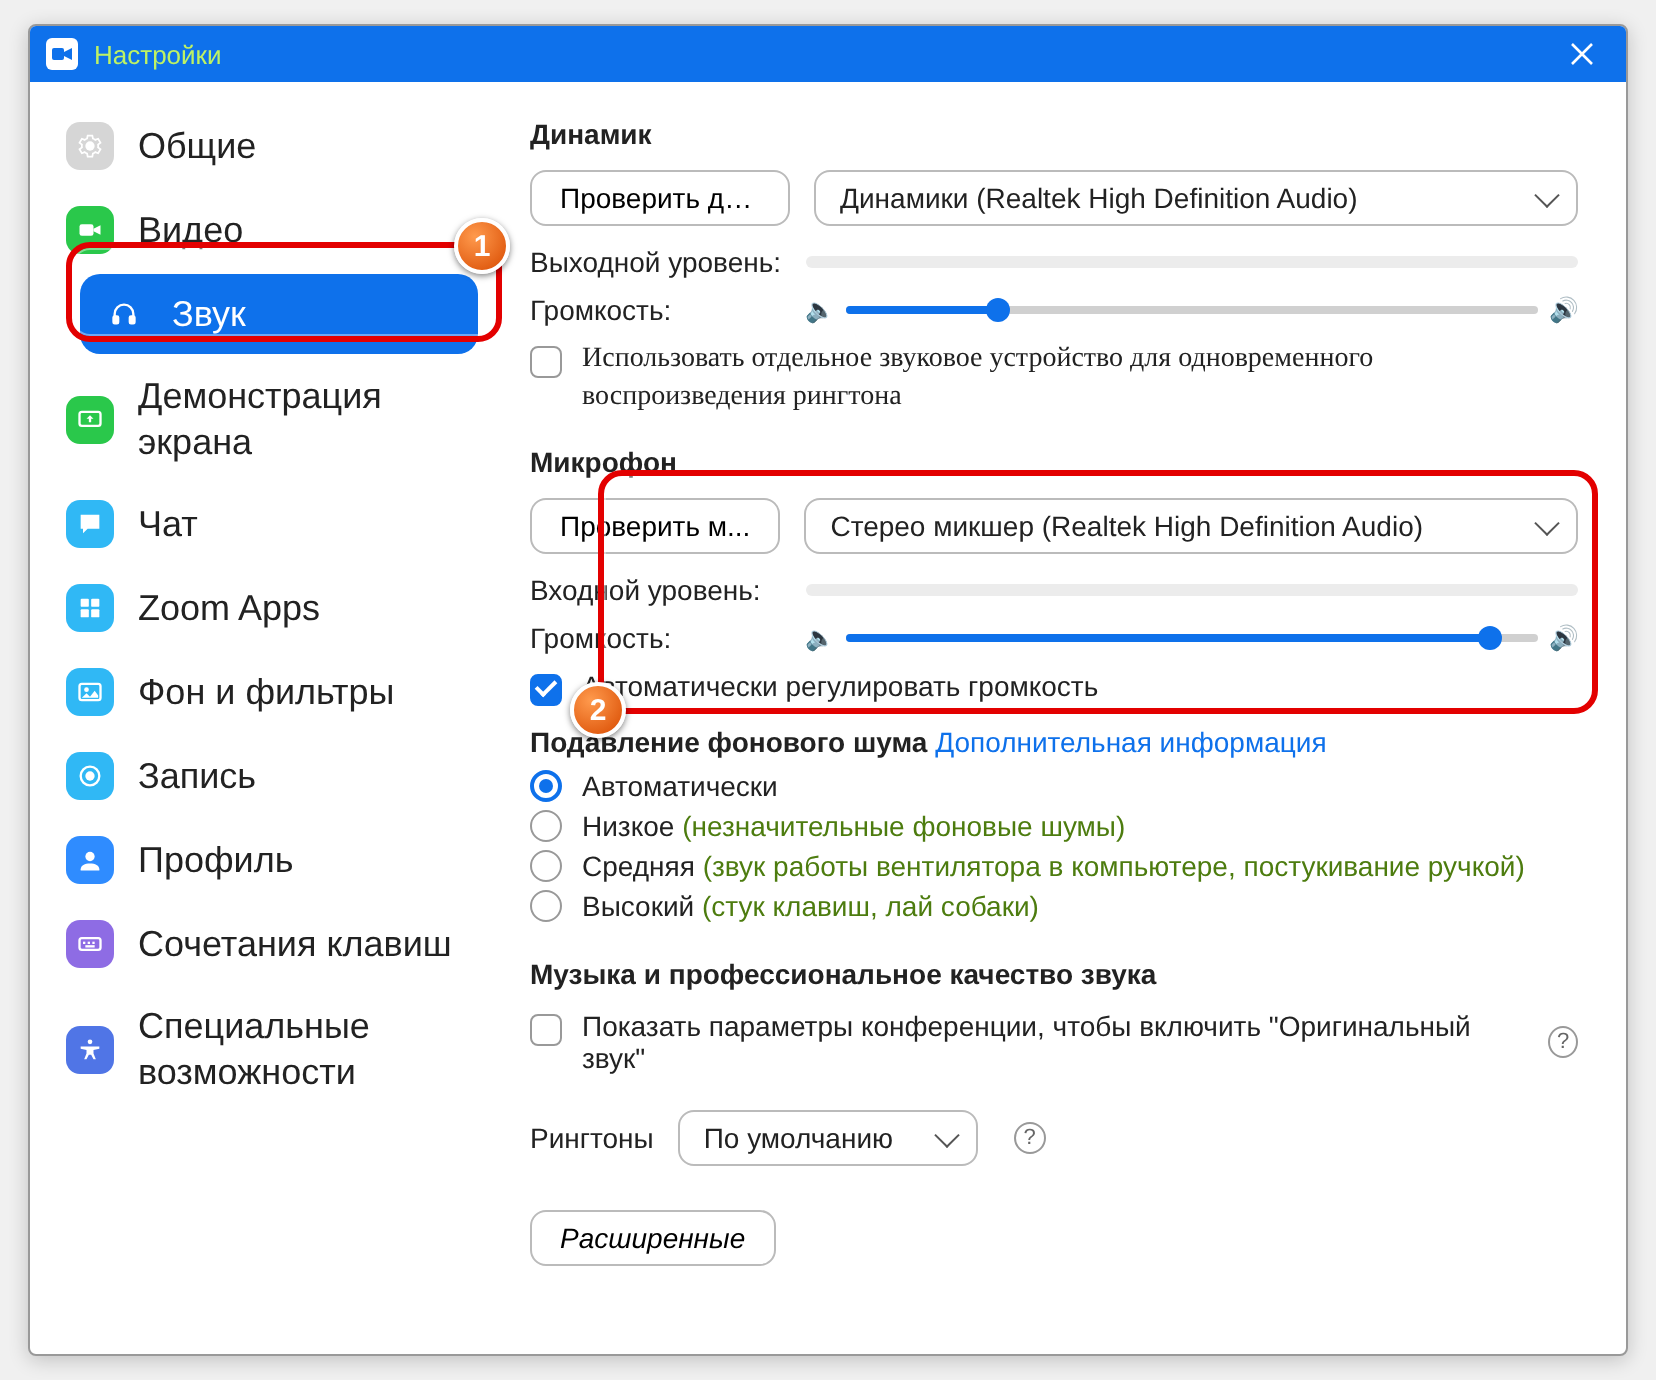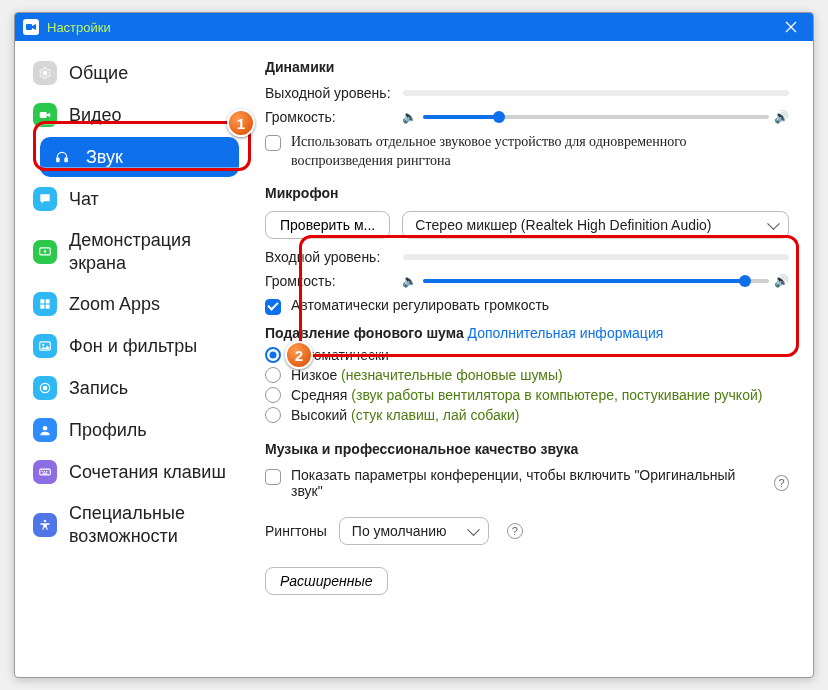--- a/index.html
+++ b/index.html
@@ -311,35 +311,35 @@
           <span class="ico" style="background: transparent;">
             <svg width="14" height="14" viewBox="0 0 24 24" fill="none" stroke="#fff" stroke-width="2">
               <path d="M4 14v-2a8 8 0 0116 0v2"></path>
               <rect x="3" y="14" width="4" height="6" rx="1" fill="#fff"></rect>
               <rect x="17" y="14" width="4" height="6" rx="1" fill="#fff"></rect>
             </svg>
           </span>
           <span>Звук</span>
         </div>
         <div class="side-item">
-          <span class="ico" style="background: rgb(48, 184, 245);">
-            <svg width="14" height="14" viewBox="0 0 24 24" fill="#fff">
-              <path d="M4 4h16v12H10l-4 4v-4H4z"></path>
-            </svg>
-          </span>
-          <span>Чат</span>
-        </div>
-        <div class="side-item">
           <span class="ico" style="background: rgb(42, 200, 75);">
             <svg width="14" height="14" viewBox="0 0 24 24" fill="#fff">
               <rect x="3" y="5" width="18" height="12" rx="2" fill="none" stroke="#fff" stroke-width="2"></rect>
               <path d="M12 8l3 3h-2v3h-2v-3H9z"></path>
             </svg>
           </span>
           <span>Демонстрация экрана</span>
+        </div>
+        <div class="side-item">
+          <span class="ico" style="background: rgb(48, 184, 245);">
+            <svg width="14" height="14" viewBox="0 0 24 24" fill="#fff">
+              <path d="M4 4h16v12H10l-4 4v-4H4z"></path>
+            </svg>
+          </span>
+          <span>Чат</span>
         </div>
         <div class="side-item">
           <span class="ico" style="background: rgb(48, 184, 245);">
             <svg width="14" height="14" viewBox="0 0 24 24" fill="#fff">
               <rect x="4" y="4" width="7" height="7" rx="1"></rect>
               <rect x="13" y="4" width="7" height="7" rx="1"></rect>
               <rect x="4" y="13" width="7" height="7" rx="1"></rect>
               <rect x="13" y="13" width="7" height="7" rx="1"></rect>
             </svg>
           </span>
@@ -392,21 +392,25 @@
               <path d="M4 9h16v2l-5 1v3l2 5h-2l-2-4h-2l-2 4H7l2-5v-3L4 11z"></path>
             </svg>
           </span>
           <span>Специальные возможности</span>
         </div>
       </div>
 
     <div class="content">
 
       
-      <div class="section-title">Динамики</div>
+      <div class="section-title">Динамик</div>
+      <div class="row">
+        <button class="btn">Проверить ди...</button>
+        <div class="select">Динамики (Realtek High Definition Audio)</div>
+      </div>
       <div class="level-row">
         <div class="level-label">Выходной уровень:</div>
         <div class="level-bar"></div>
       </div>
       <div class="level-row">
         <div class="level-label">Громкость:</div>
         <span class="vol-icon">🔈</span>
         <div class="slider">
           <div class="fill" id="sp-fill" style="width: 22%;"></div>
           <div class="thumb" id="sp-thumb" style="left: 22%;"></div>

